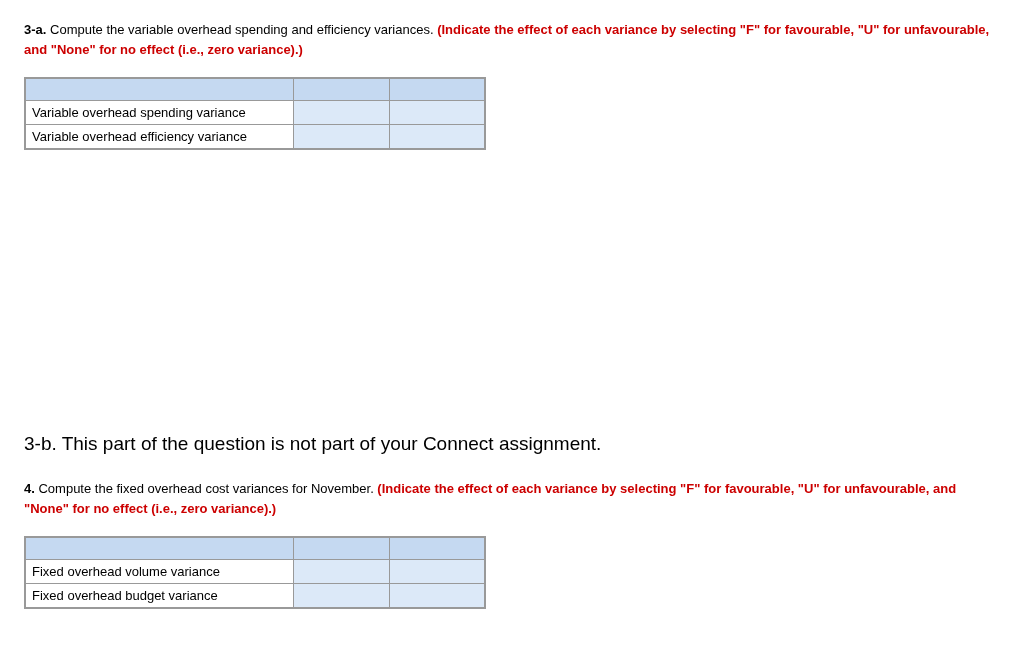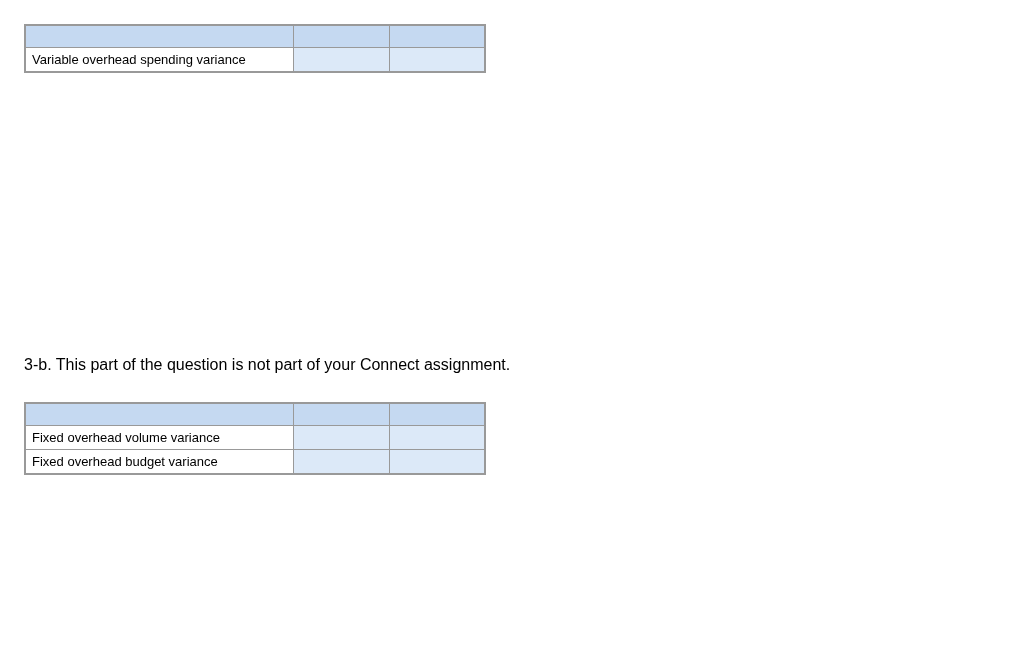--- a/index.html
+++ b/index.html
@@ -82,60 +82,71 @@
       width: 100%;
       border: none;
       background: transparent;
       outline: none;
       font-size: 13px;
       padding: 0 2px;
       cursor: text;
     }
 
     .not-part-note {
-      font-size: 16px;
+      font-size: 19px;
       margin-bottom: 14px;
     }
 
     .section-gap {
       margin-top: 280px;
     }
   </style>
 </head>
 <body>
 
 <div class="section">
+  <p class="instruction">
+    <span class="bold-black">3-a.</span><span> Compute the variable overhead spending and efficiency variances. </span><span class="bold-red">(Indicate the effect of each variance by selecting "F" for favourable, "U" for unfavourable, and "None" for no effect (i.e., zero variance).)</span>
+  </p>
 
   <div class="table-wrapper">
     <table class="data-table">
       <thead>
         <tr>
           <td></td>
           <td></td>
           <td></td>
         </tr>
       </thead>
       <tbody>
         <tr>
           <td class="label-cell">Variable overhead spending variance</td>
           <td class="input-cell"><input type="text" style=""></td>
           <td class="input-cell"><input type="text" style=""></td>
         </tr>
+        <tr>
+          <td class="label-cell">Variable overhead efficiency variance</td>
+          <td class="input-cell"><input type="text" style=""></td>
+          <td class="input-cell"><input type="text" style=""></td>
+        </tr>
       </tbody>
     </table>
   </div>
 </div>
 
 <div class="section section-gap">
   <p class="not-part-note">
     <span class="bold-black">3-b.</span><span> This part of the question is not part of your Connect assignment.</span>
   </p>
 </div>
 
 <div class="section">
+  <p class="instruction">
+    <span class="bold-black">4.</span><span> Compute the fixed overhead cost variances for November. </span><span class="bold-red">(Indicate the effect of each variance by selecting "F" for favourable, "U" for unfavourable, and "None" for no effect (i.e., zero variance).)</span>
+  </p>
 
   <div class="table-wrapper">
     <table class="data-table">
       <thead>
         <tr>
           <td></td>
           <td></td>
           <td></td>
         </tr>
       </thead>

